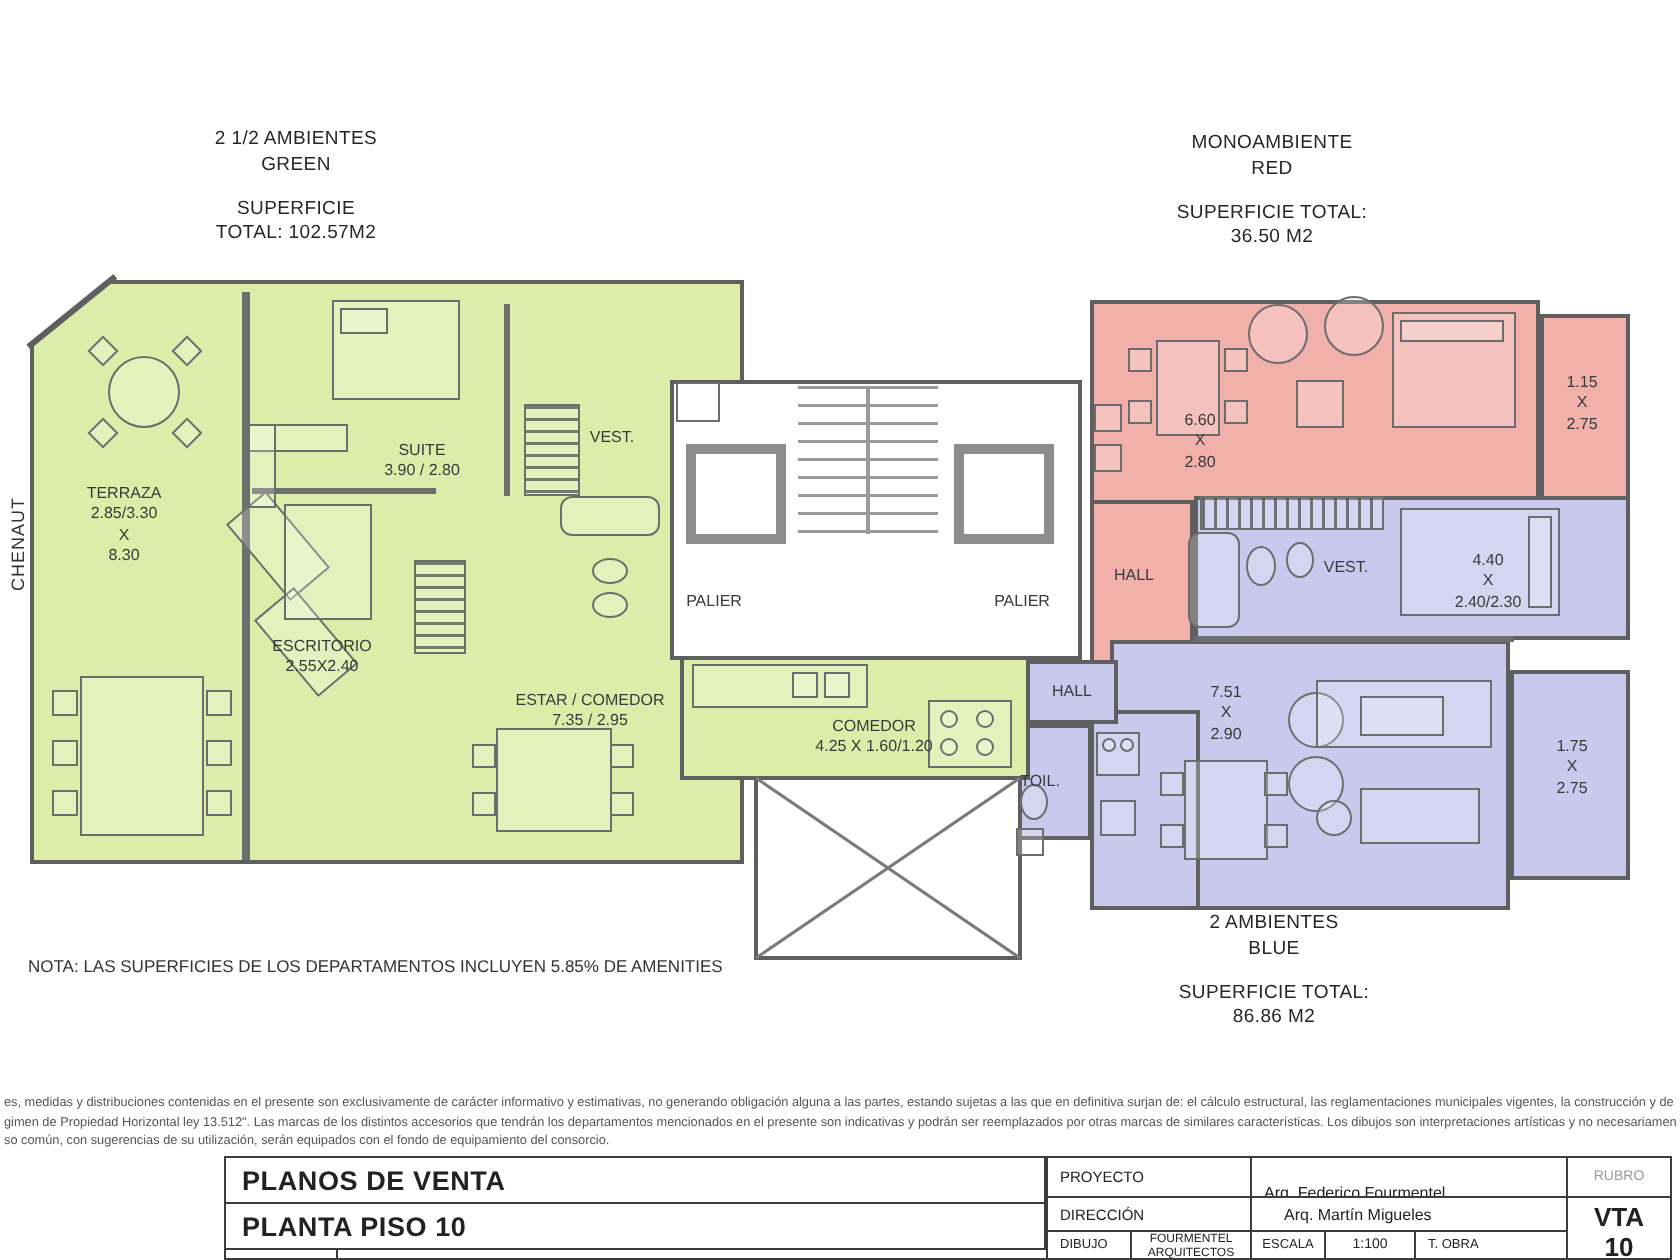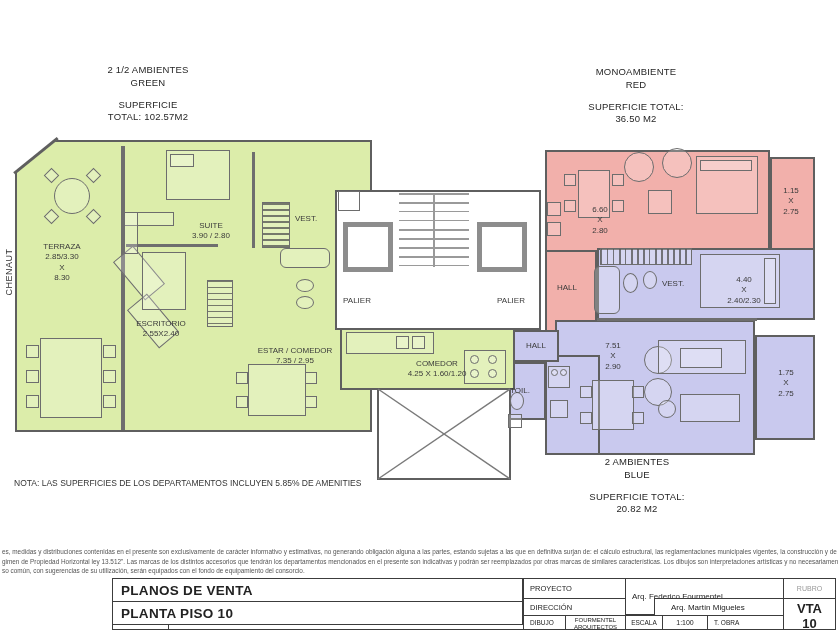--- a/index.html
+++ b/index.html
@@ -241,21 +241,21 @@
     <div>RED</div>
     <div class="gap"></div>
     <div>SUPERFICIE TOTAL:</div>
     <div>36.50 M2</div>
   </div>
   <div class="uhdr" style="left:637px;top:456px;">
     <div>2 AMBIENTES</div>
     <div>BLUE</div>
     <div class="gap"></div>
     <div>SUPERFICIE TOTAL:</div>
-    <div>20.82 M2</div>
+    <div>86.86 M2</div>
   </div>
 
   <div class="street" style="left:9px;top:272px;">CHENAUT</div>
 
   <div class="note" style="left:14px;top:478px;">NOTA: LAS SUPERFICIES DE LOS DEPARTAMENTOS INCLUYEN 5.85% DE AMENITIES</div>
 
   <div class="legal">
     <div>es, medidas y distribuciones contenidas en el presente son exclusivamente de carácter informativo y estimativas, no generando obligación alguna a las partes, estando sujetas a las que en definitiva surjan de: el cálculo estructural, las reglamentaciones municipales vigentes, la construcción y de los planos de "me</div>
     <div>gimen de Propiedad Horizontal ley 13.512". Las marcas de los distintos accesorios que tendrán los departamentos mencionados en el presente son indicativas y podrán ser reemplazados por otras marcas de similares características. Los dibujos son interpretaciones artísticas y no necesariamente una descripción exact</div>
     <div>so común, con sugerencias de su utilización, serán equipados con el fondo de equipamiento del consorcio.</div>
@@ -264,21 +264,21 @@
   <div class="tb tb-big" style="left:112px;top:578px;width:411px;height:24px;">PLANOS DE VENTA</div>
   <div class="tb tb-big" style="left:112px;top:601px;width:411px;height:24px;">PLANTA PISO 10</div>
   <div class="tb" style="left:112px;top:624px;width:57px;height:6px;"></div>
   <div class="tb" style="left:168px;top:624px;width:356px;height:6px;"></div>
 
   <div class="tb tb-lab" style="left:523px;top:578px;width:121px;height:21px;">PROYECTO</div>
   <div class="tb tb-val" style="left:625px;top:578px;width:159px;height:37px;">Arq. Federico Fourmentel</div>
   <div class="tb tb-c tb-grey" style="left:783px;top:578px;width:53px;height:21px;">RUBRO</div>
 
   <div class="tb tb-lab" style="left:523px;top:598px;width:103px;height:18px;">DIRECCIÓN</div>
-  <div class="tb tb-val" style="left:654px;top:598px;width:159px;height:18px;padding-left:16px;">Arq. Martín Migueles</div>
+  <div class="tb tb-val" style="left:625px;top:598px;width:159px;height:18px;padding-left:16px;">Arq. Martín Migueles</div>
   <div class="tb tb-c tb-sheet" style="left:783px;top:598px;width:53px;height:32px;">
     <div>VTA</div>
     <div>10</div>
   </div>
 
   <div class="tb tb-lab" style="left:523px;top:615px;width:43px;height:15px;font-size:6.5px;">DIBUJO</div>
   <div class="tb tb-c" style="left:565px;top:615px;width:61px;height:15px;font-size:6px;line-height:1.2;flex-direction:column;justify-content:flex-start;padding-top:1px;">
     <div>FOURMENTEL</div>
     <div>ARQUITECTOS</div>
   </div>

